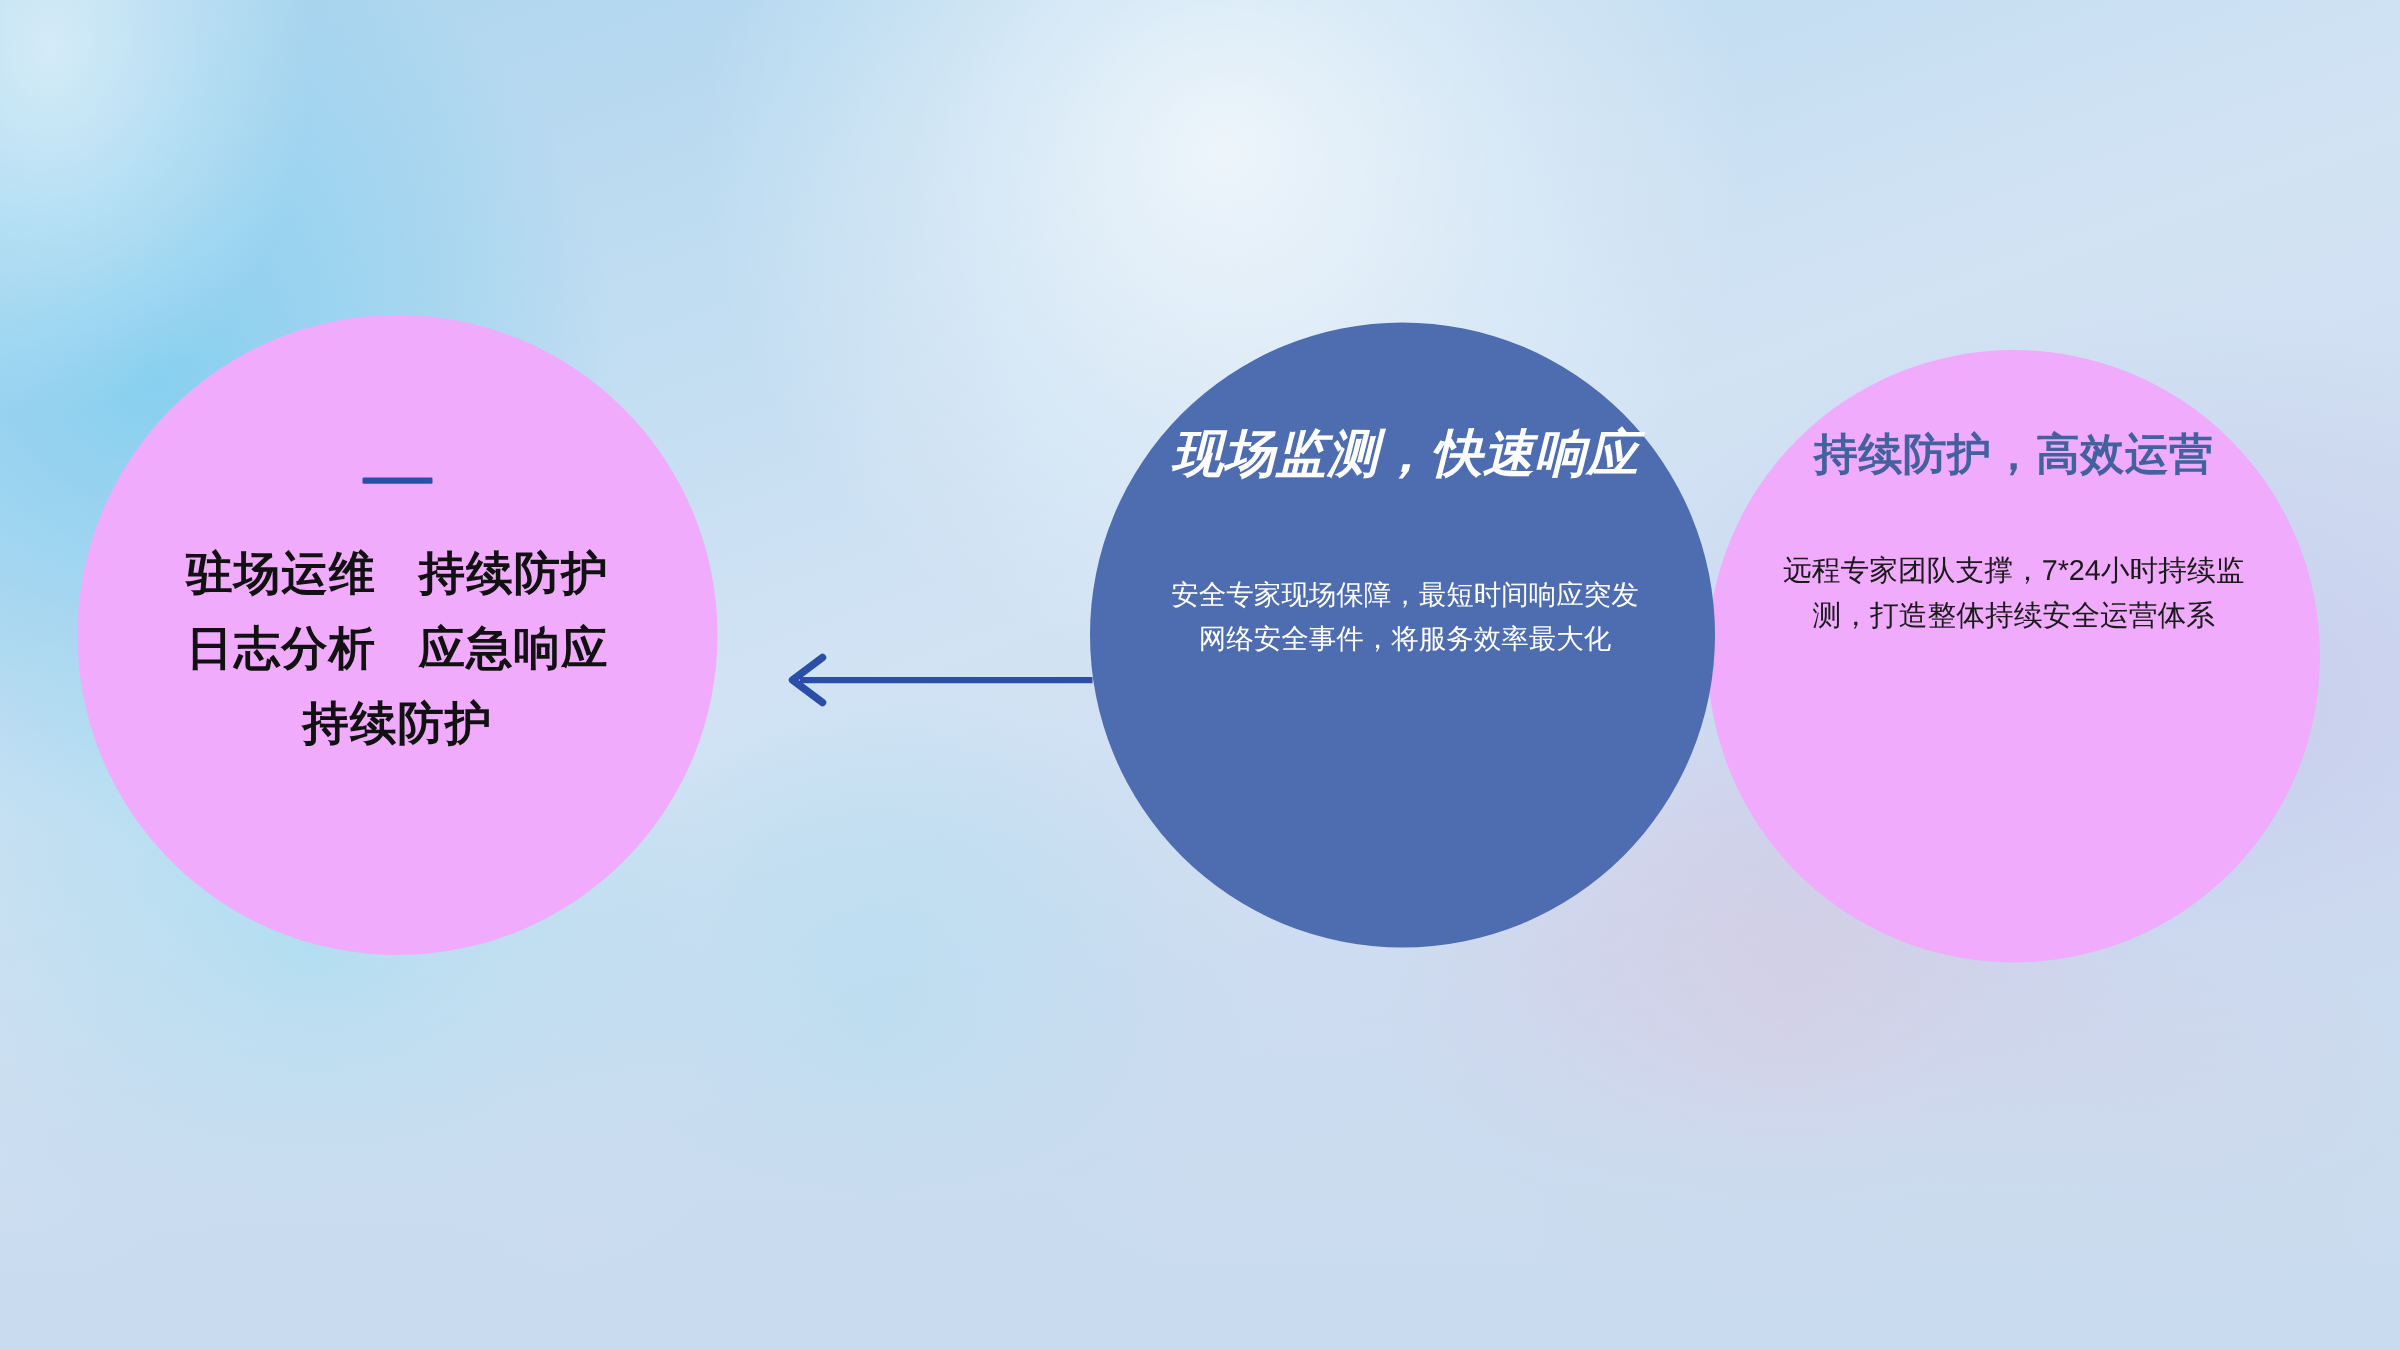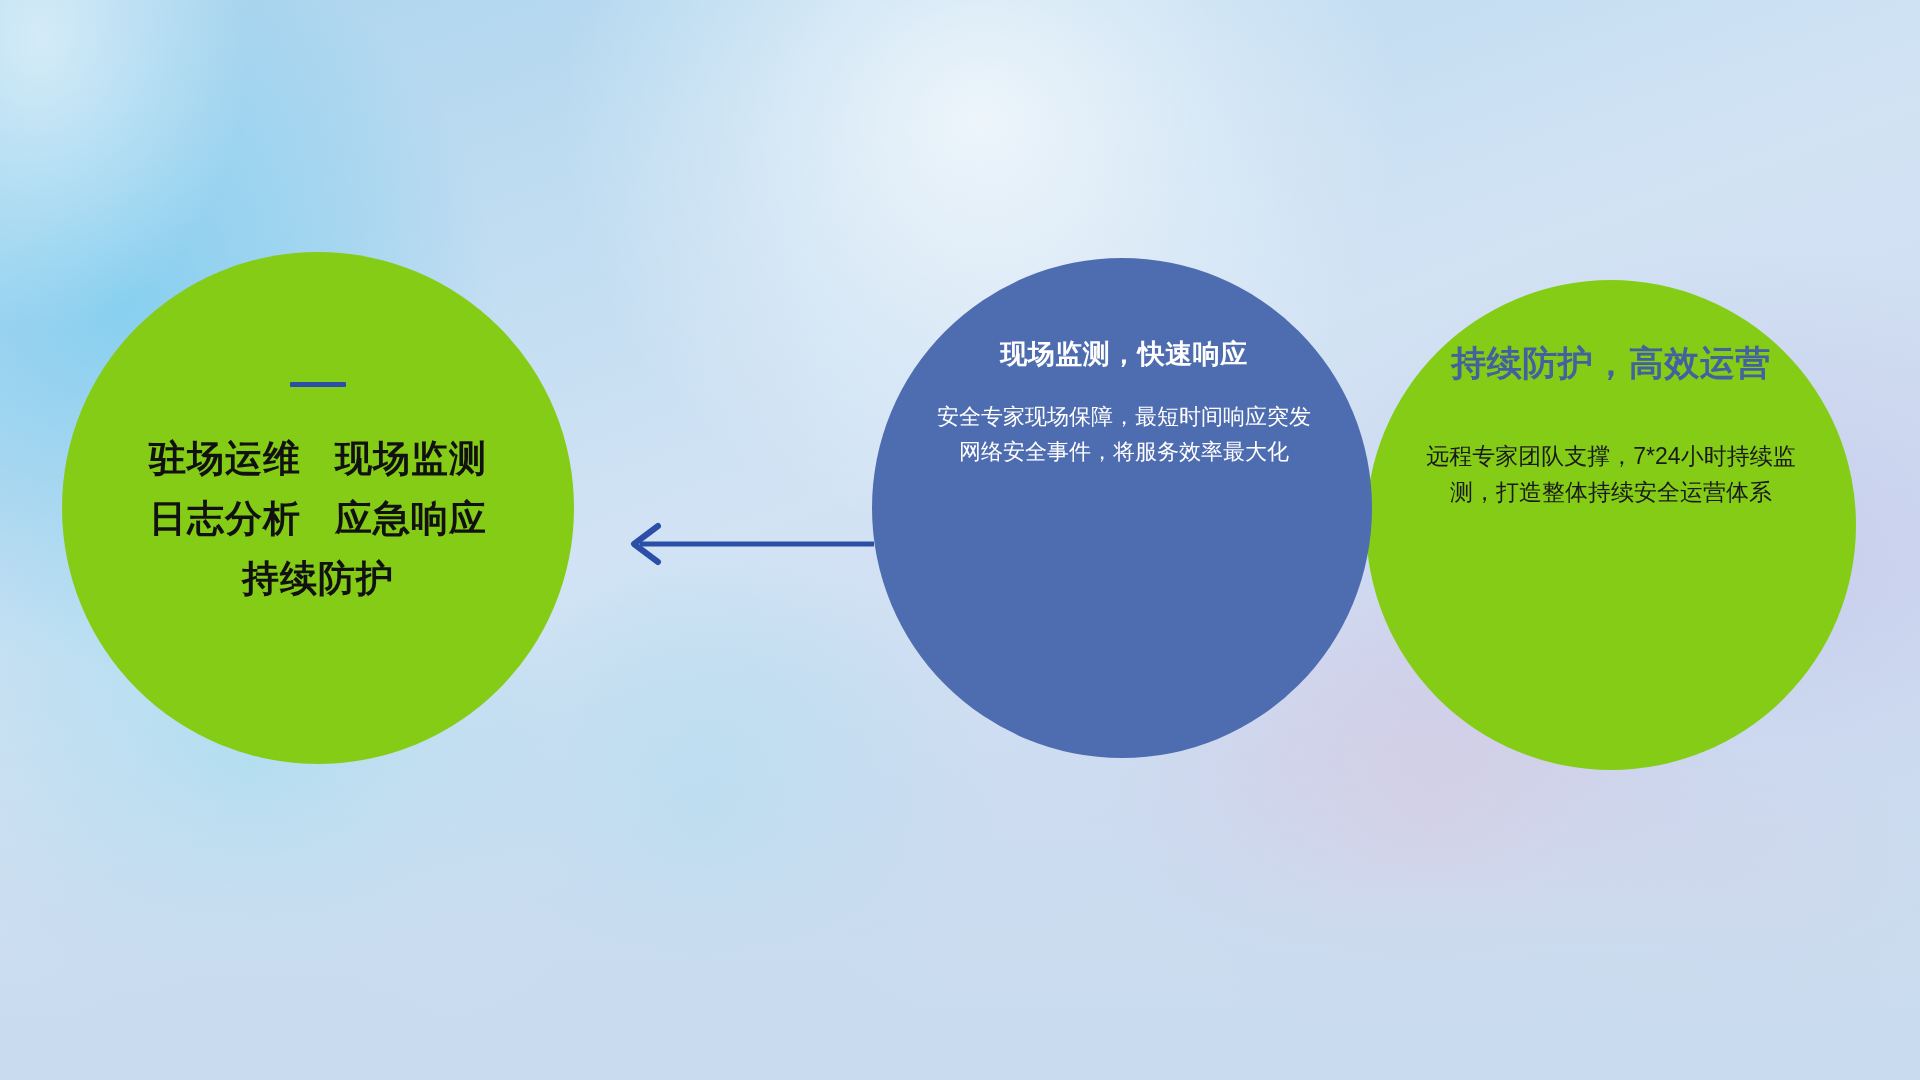--- a/index.html
+++ b/index.html
@@ -68,21 +68,21 @@
       radial-gradient(ellipse 300px 420px at 40px 40px, rgba(255,255,255,0.55) 0%, rgba(255,255,255,0) 70%);
   }
 
   
   .circle {
     position: absolute;
     border-radius: 50%;
     box-sizing: border-box;
   }
   .circle-white {
-    background: #84cc16;
+    background: #f0abfc;
     text-decoration: underline;
   }
   .circle-dark {
     background: #4e6cb0;
   }
 
   #circle-left {
     left: 62px;
     top: 252px;
     width: 512px;
@@ -129,26 +129,27 @@
 
   
   .mid-inner {
     position: absolute;
     left: 18px;
     right: 14px;
     top: 78px;
     text-align: center;
   }
   .mid-title {
-    font-size: 27px;
+    font-size: 41px;
     font-weight: bold;
     color: #ffffff;
     letter-spacing: 0.5px;
-    margin-bottom: 28px;
+    margin-bottom: 68px;
     white-space: nowrap;
+    font-style: italic;
   }
   .mid-body {
     font-size: 22px;
     color: #ffffff;
     line-height: 1.58;
     padding: 0 38px;
     text-align: center;
   }
 
   
@@ -197,21 +198,21 @@
   <div class="bg-layer bg-blob-white"></div>
   <div class="bg-layer bg-blob-lav"></div>
   <div class="bg-layer bg-blob-pink"></div>
   <div class="bg-layer bg-blob-pink2"></div>
   <div class="bg-layer bg-blob-topleft"></div>
   <div class="bg-layer bg-blob-bottom"></div>
 
   <div class="circle circle-white" id="circle-left">
     <div class="left-inner">
       <div class="left-dash"></div>
-      <div class="left-line">驻场运维   现场监测</div>
+      <div class="left-line">驻场运维   持续防护</div>
       <div class="left-line">日志分析   应急响应</div>
       <div class="left-line">持续防护</div>
     </div>
   </div>
 
   <svg id="arrow" viewBox="0 0 264 60">
     <line x1="262" y1="30" x2="28" y2="30" stroke="#2b4fa8" stroke-width="5"></line>
     <polyline points="46,12 22,30 46,48" fill="none" stroke="#2b4fa8" stroke-width="6" stroke-linecap="round" stroke-linejoin="round"></polyline>
   </svg>
 

